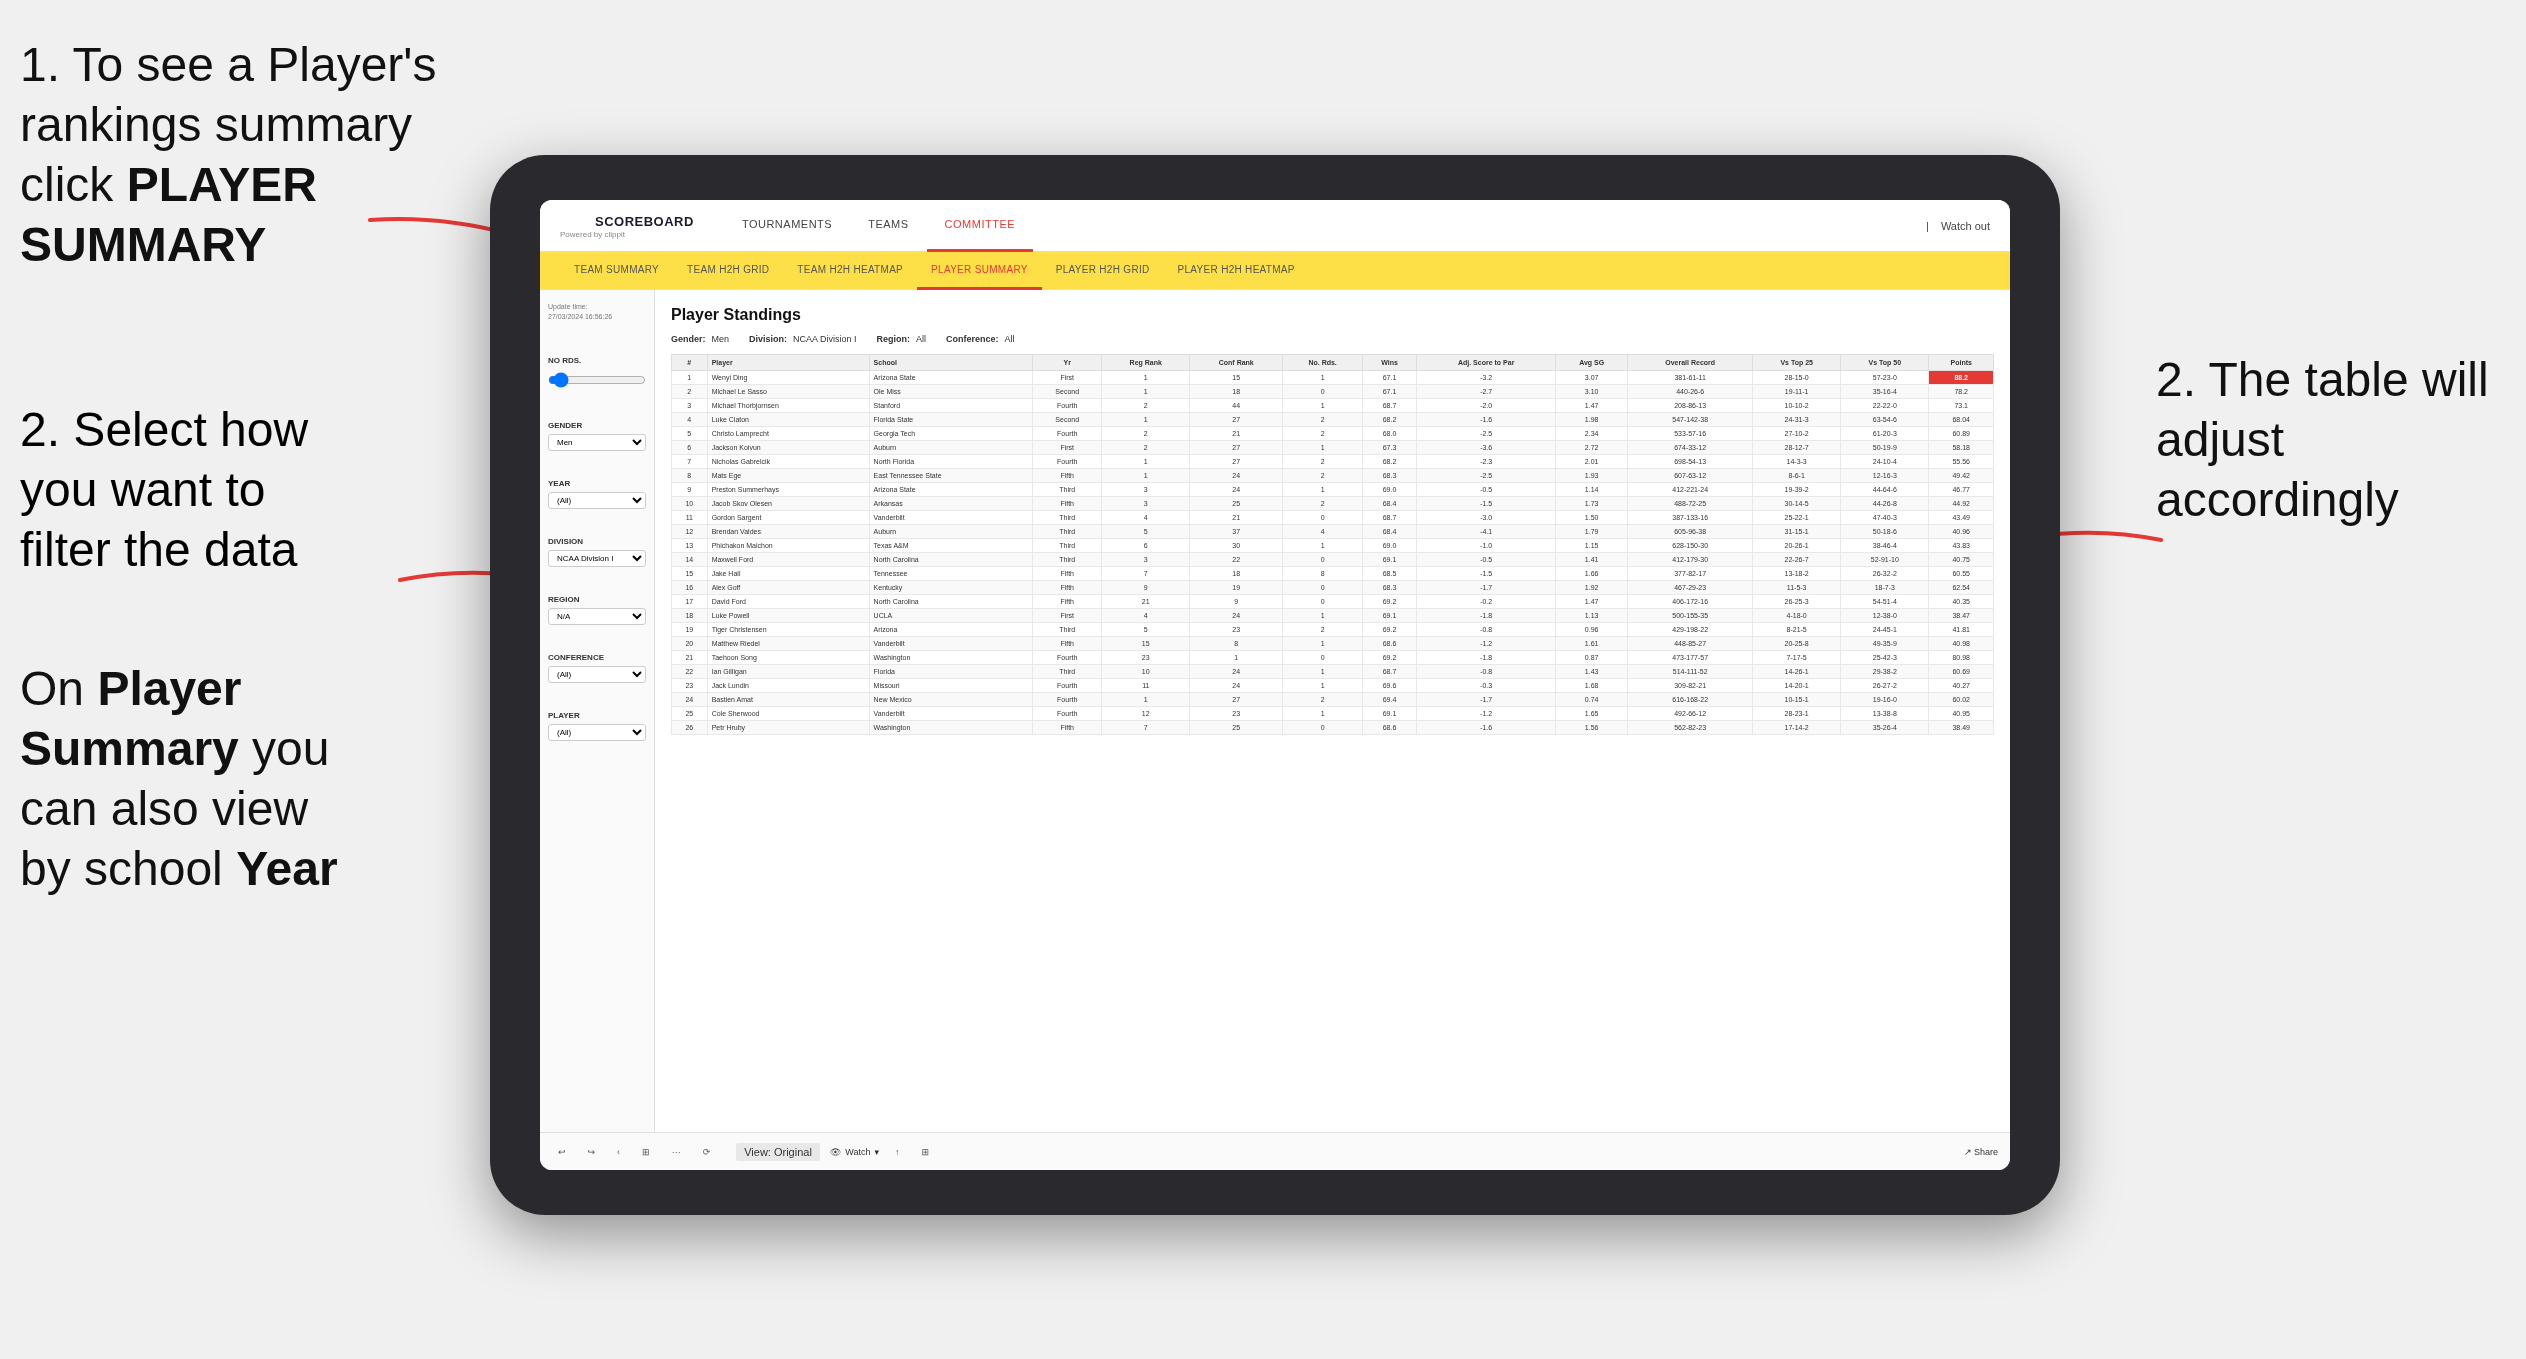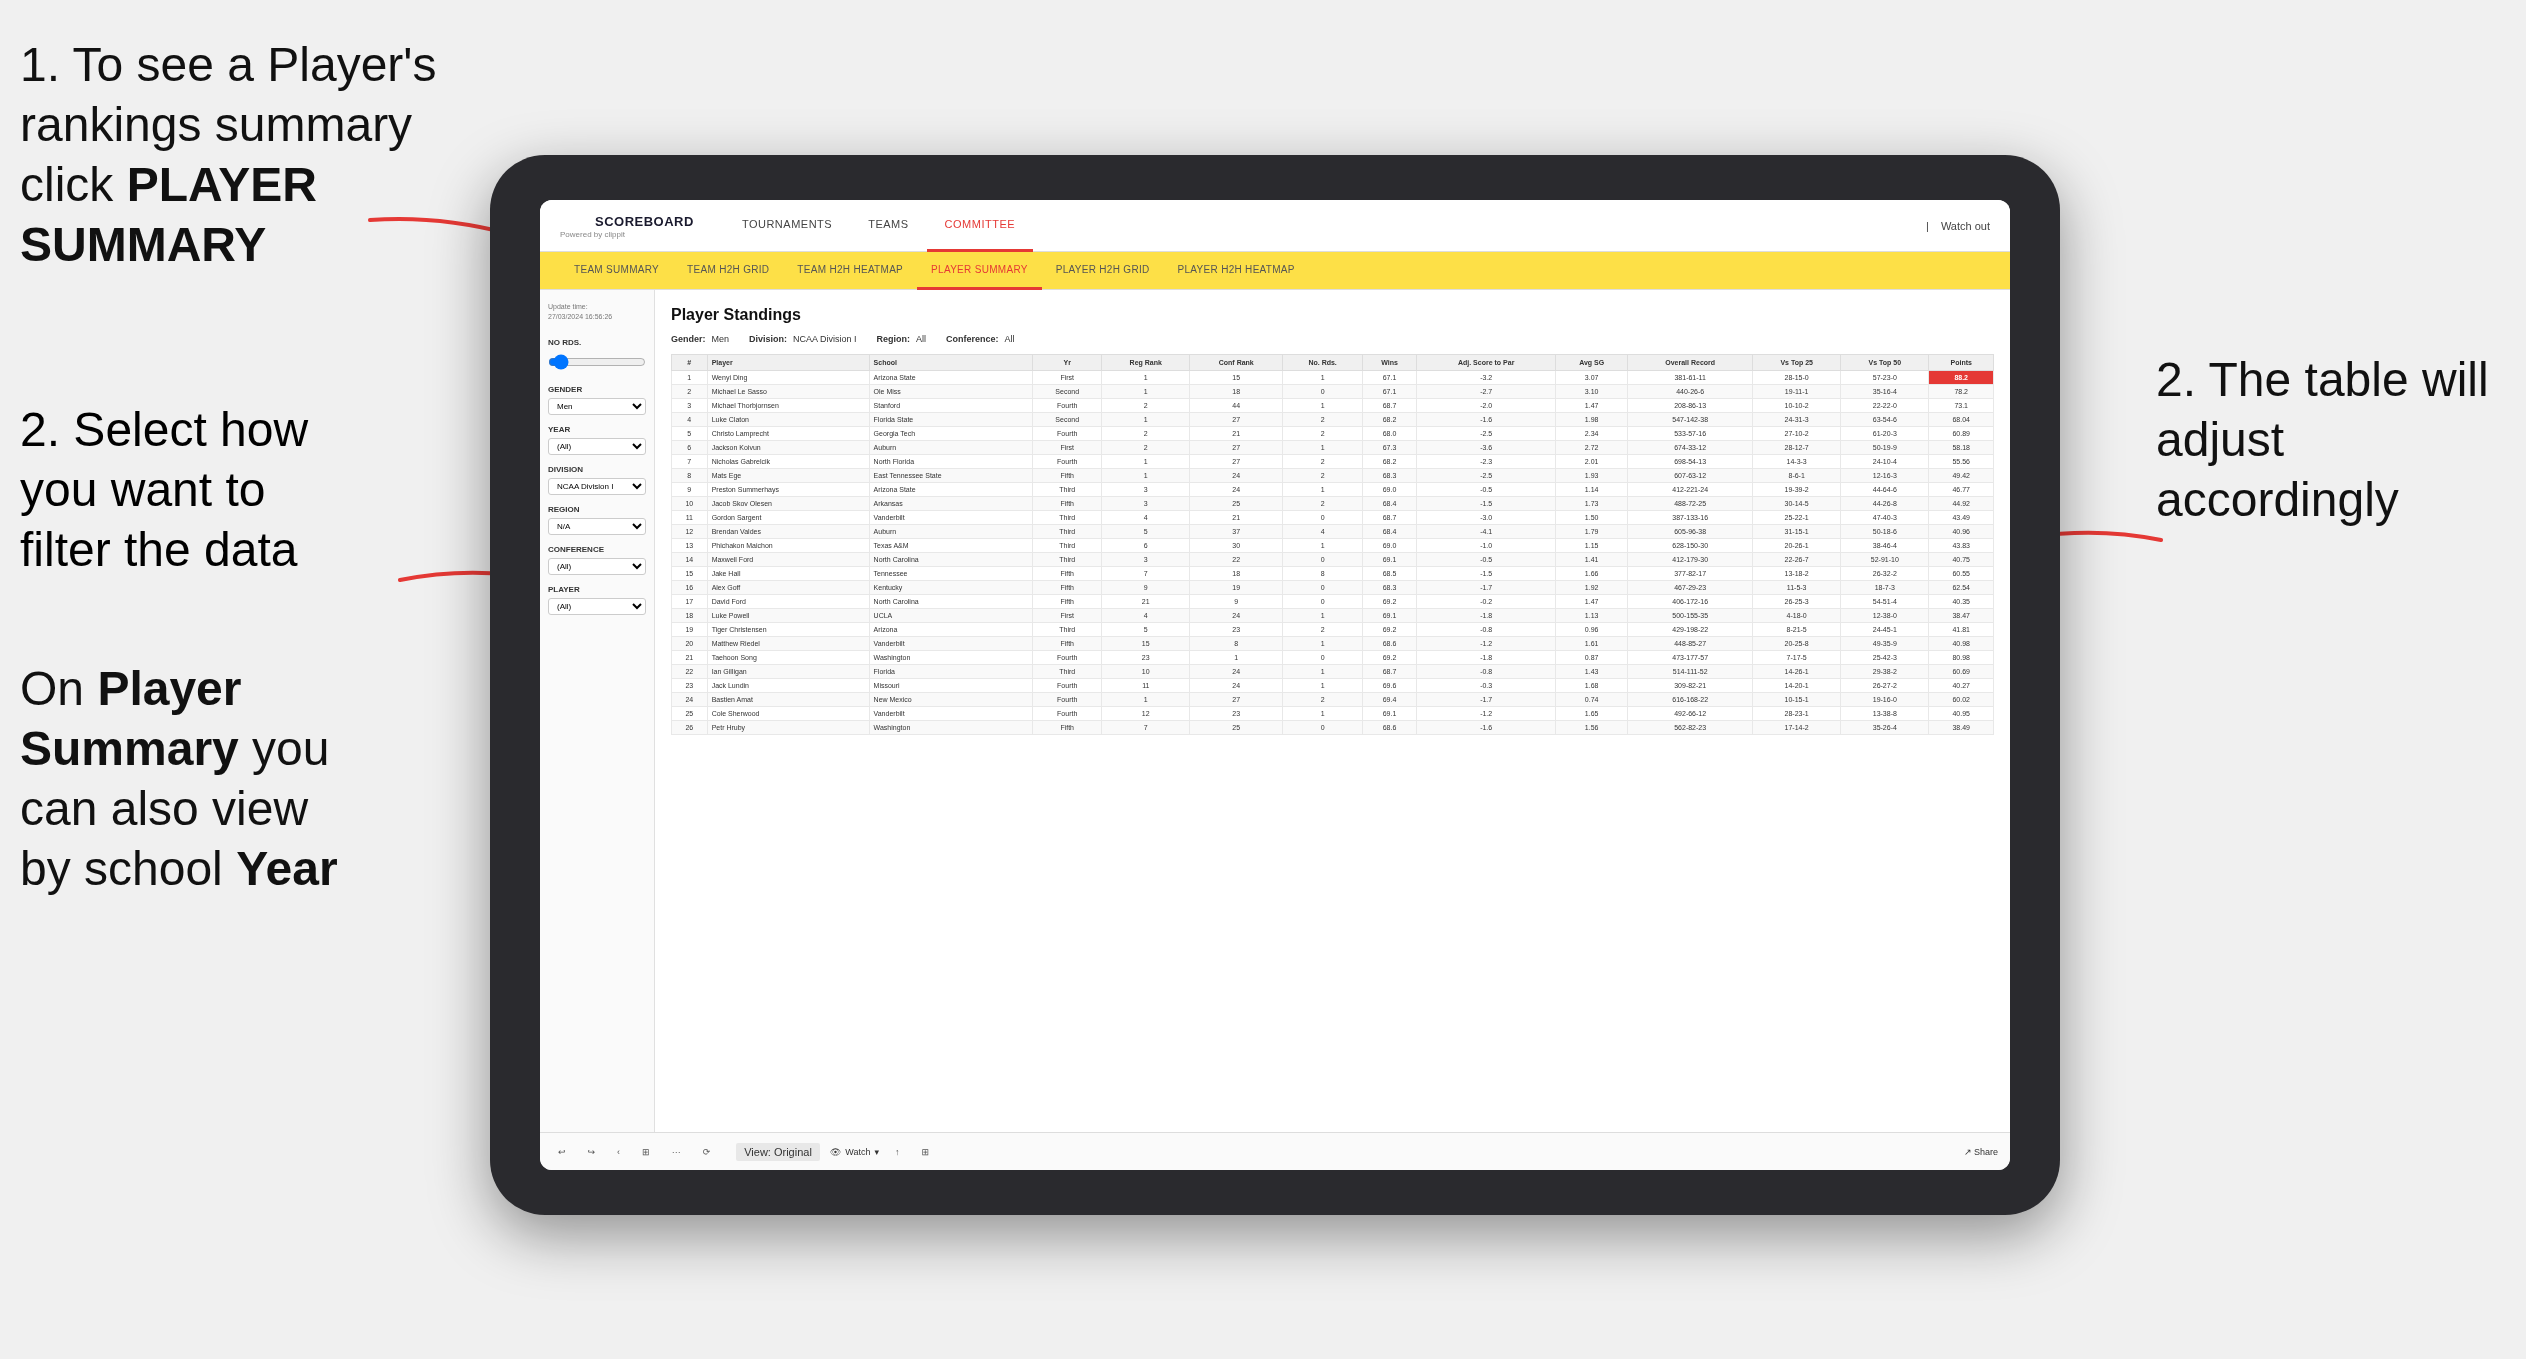--- a/index.html
+++ b/index.html
@@ -183,21 +183,21 @@
     }
 
     
     .sidebar {
       width: 115px;
       border-right: 1px solid #e0e0e0;
       background: #fafafa;
       padding: 12px 8px;
       display: flex;
       flex-direction: column;
-      gap: 10px;
+      gap: 28px;
       flex-shrink: 0;
       font-size: 8px;
     }
 
     .sidebar-section label {
       display: block;
       font-size: 8px;
       font-weight: 700;
       color: #333;
       margin-bottom: 4px;

